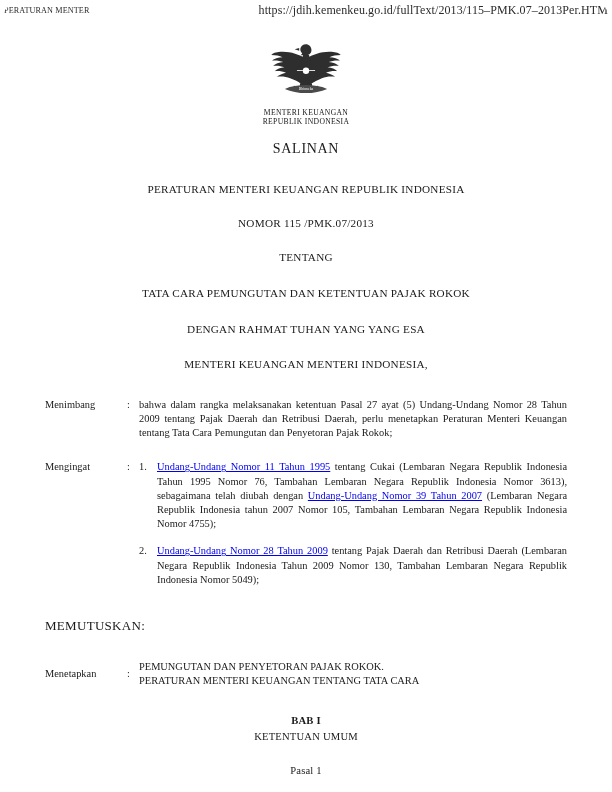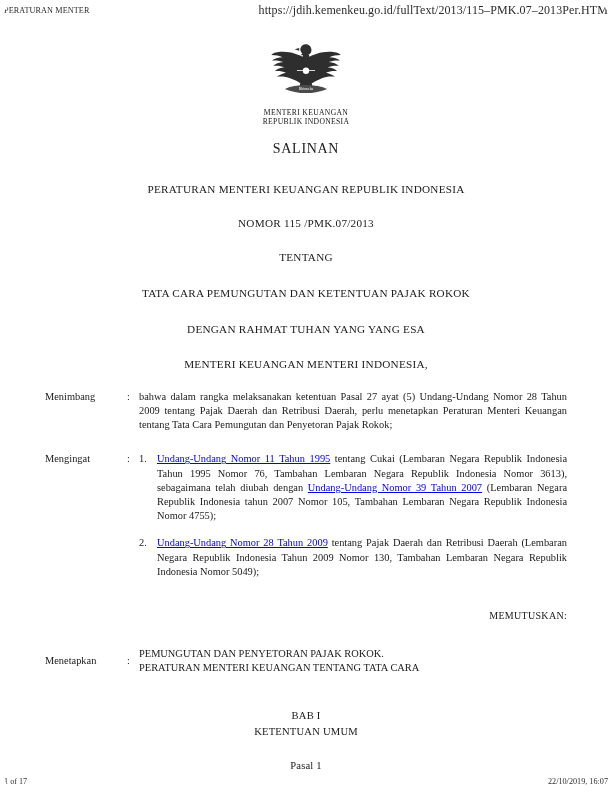--- a/index.html
+++ b/index.html
@@ -91,21 +91,21 @@
   .t-peraturan { margin-top: 26px; }
   .t-nomor     { margin-top: 22px; }
   .t-tentang   { margin-top: 22px; }
   .t-judul     { margin-top: 24px; }
   .t-rahmat    { margin-top: 24px; }
   .t-menteri   { margin-top: 23px; }
 
   
   .clause {
     display: flex;
-    margin-top: 20px;
+    margin-top: 28px;
     font-size: 10.4px;
     line-height: 14.2px;
   }
   .clause-label {
     width: 82px;
     flex: 0 0 82px;
     text-align: left;
   }
   .clause-colon {
     width: 12px;
@@ -135,22 +135,22 @@
 
   .mengingat-row { margin-top: 20px; }
 
   a.doclink, .doclink {
     color: #0000ee;
     text-decoration: underline;
     cursor: pointer;
   }
 
   .memutuskan {
-    text-align: right;
-    font-size: 10px;
+    text-align: left;
+    font-size: 13px;
     letter-spacing: 0.3px;
     margin-top: 31px;
   }
 
   .menetapkan {
     display: flex;
     margin-top: 26px;
     font-size: 10.4px;
     line-height: 14.4px;
     align-items: center;
@@ -158,21 +158,21 @@
   .menetapkan-label {
     width: 82px;
     flex: 0 0 82px;
   }
   .menetapkan-colon {
     width: 12px;
     flex: 0 0 12px;
   }
   .menetapkan-body { flex: 1 1 auto; }
 
-  .bab      { text-align: center; font-size: 10.6px; margin-top: 34px; letter-spacing: 0.2px;}
+  .bab      { text-align: center; font-size: 10.6px; margin-top: 26px; letter-spacing: 0.2px; font-weight: bold;}
   .bab-sub  { text-align: center; font-size: 10.6px; margin-top: 5px; letter-spacing: 0.2px;}
   .pasal    { text-align: center; font-size: 10.6px; margin-top: 23px; letter-spacing: 0.2px;}
 </style>
 </head>
 <body>
 
 <div class="page">
 
   <div class="browser-header">
     <span>PERATURAN MENTER</span>
@@ -261,18 +261,14 @@
         <div>PERATURAN MENTERI KEUANGAN TENTANG TATA CARA</div>
       </div>
     </div>
 
     <div class="bab">BAB I</div>
     <div class="bab-sub">KETENTUAN UMUM</div>
     <div class="pasal">Pasal 1</div>
 
   </div>
 
-  <div class="browser-footer">
-    <span>1 of 17</span>
-    <span>22/10/2019, 16:07</span>
-  </div>
 
 </div>
 
 </body></html>

